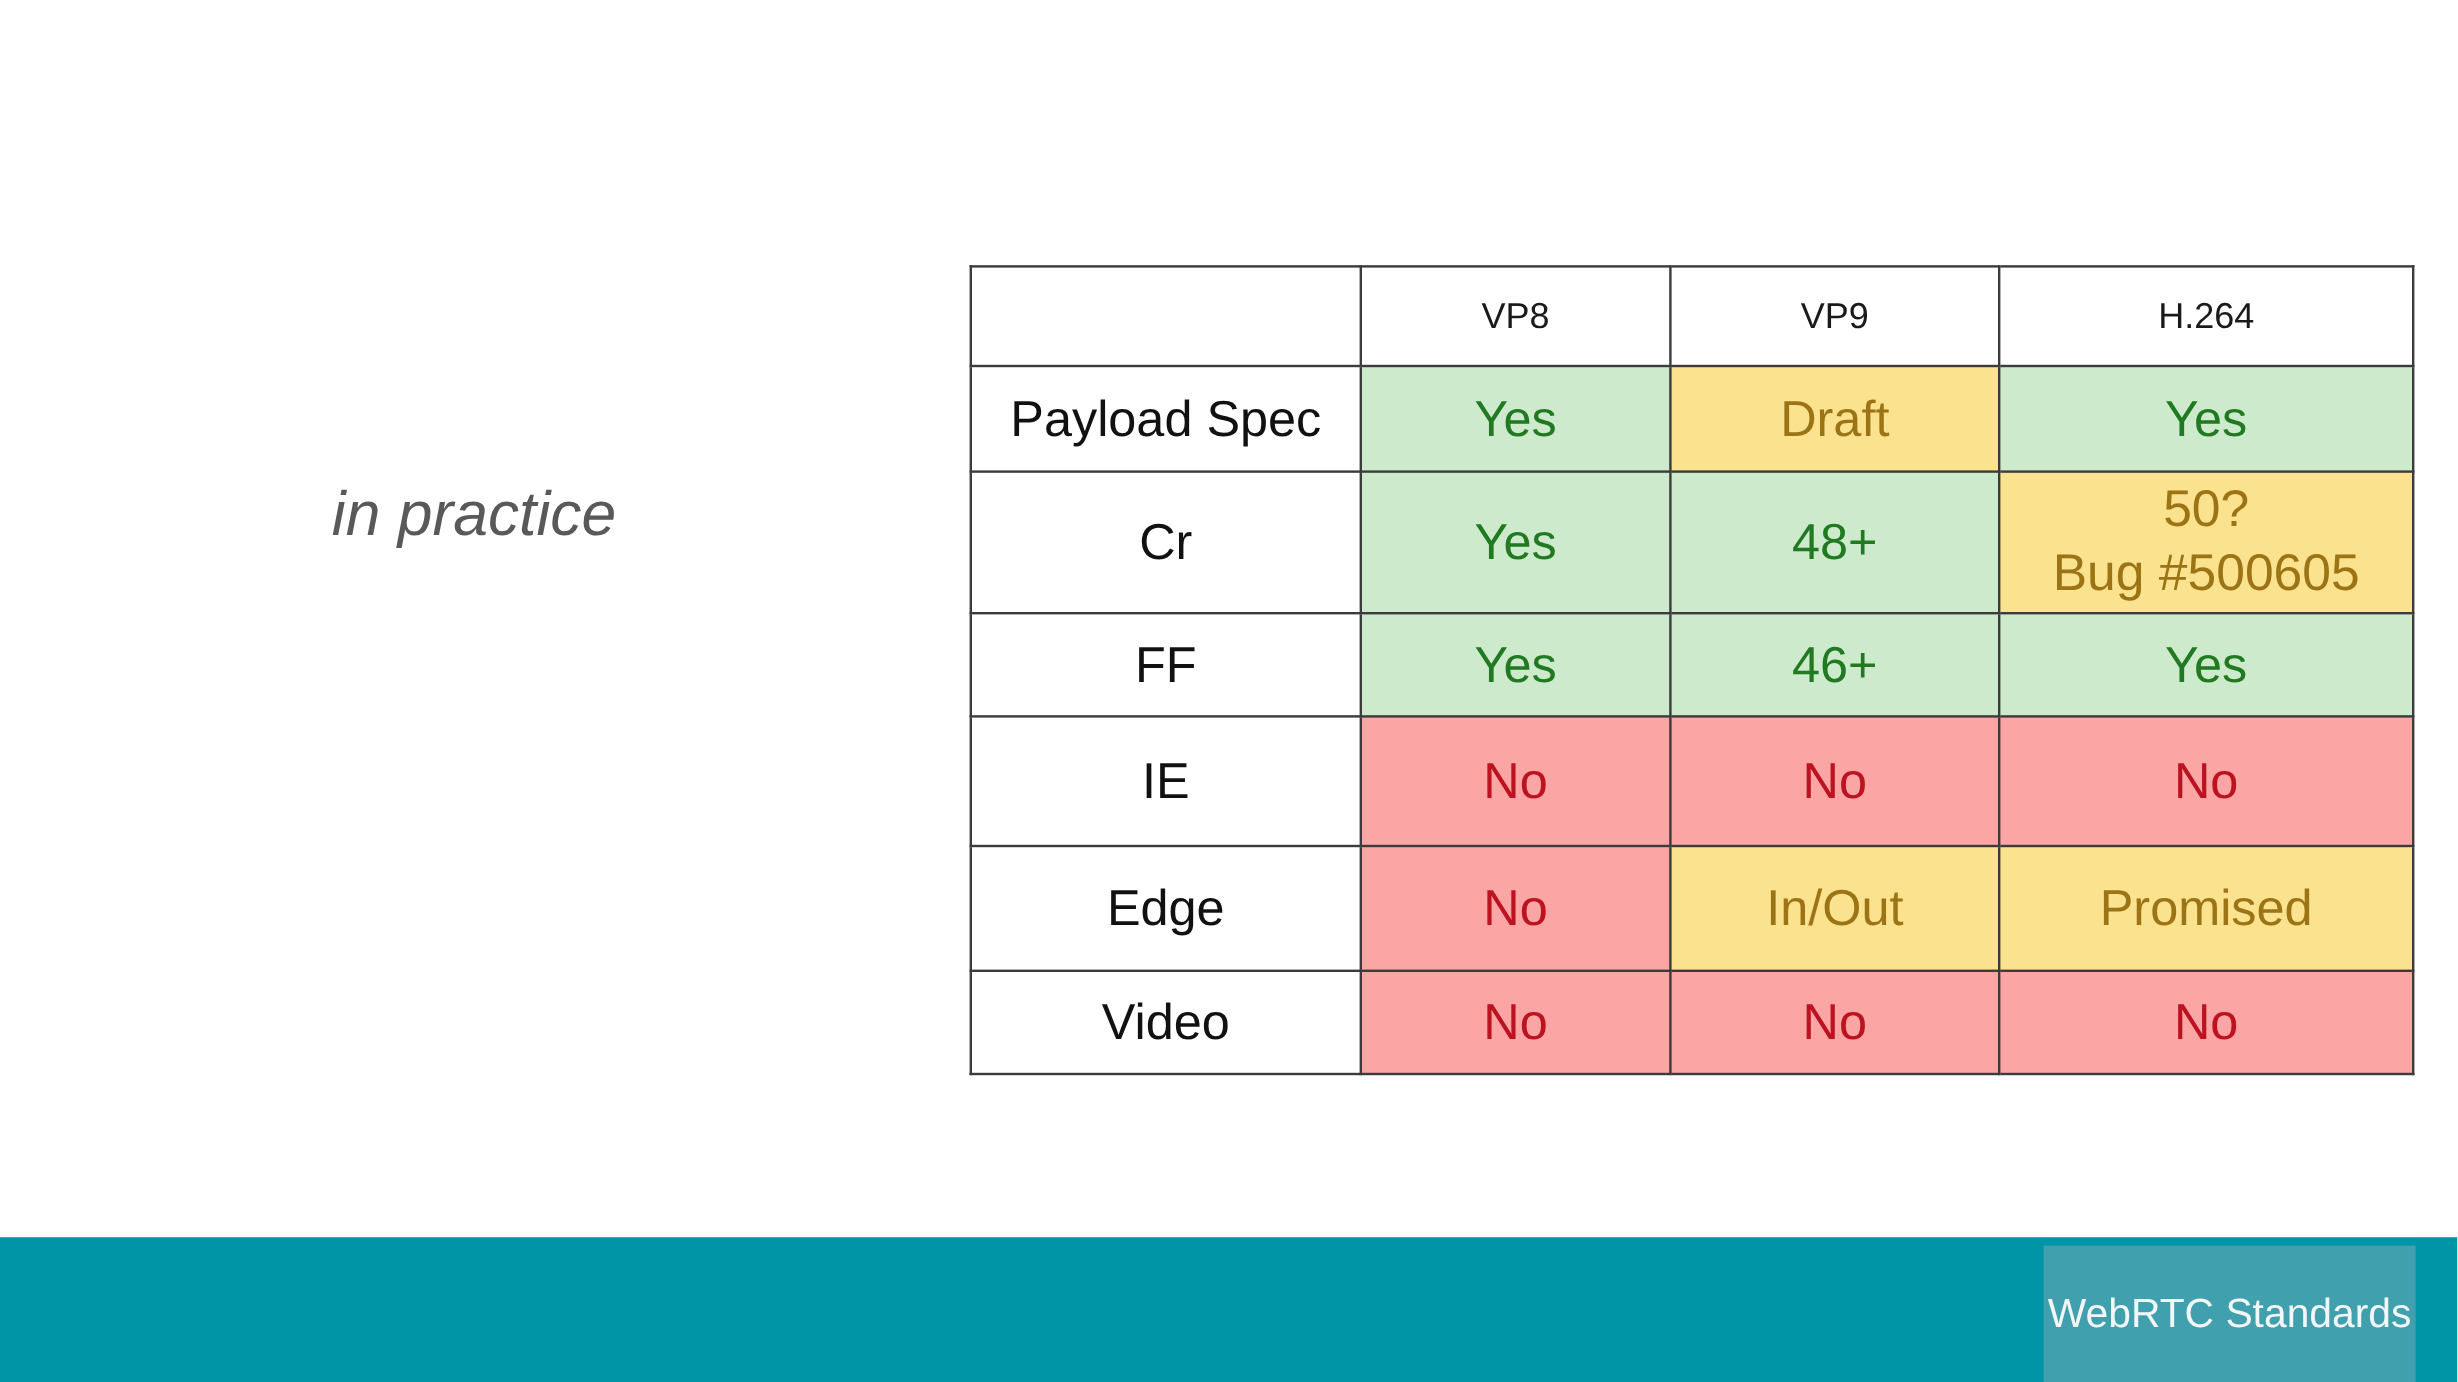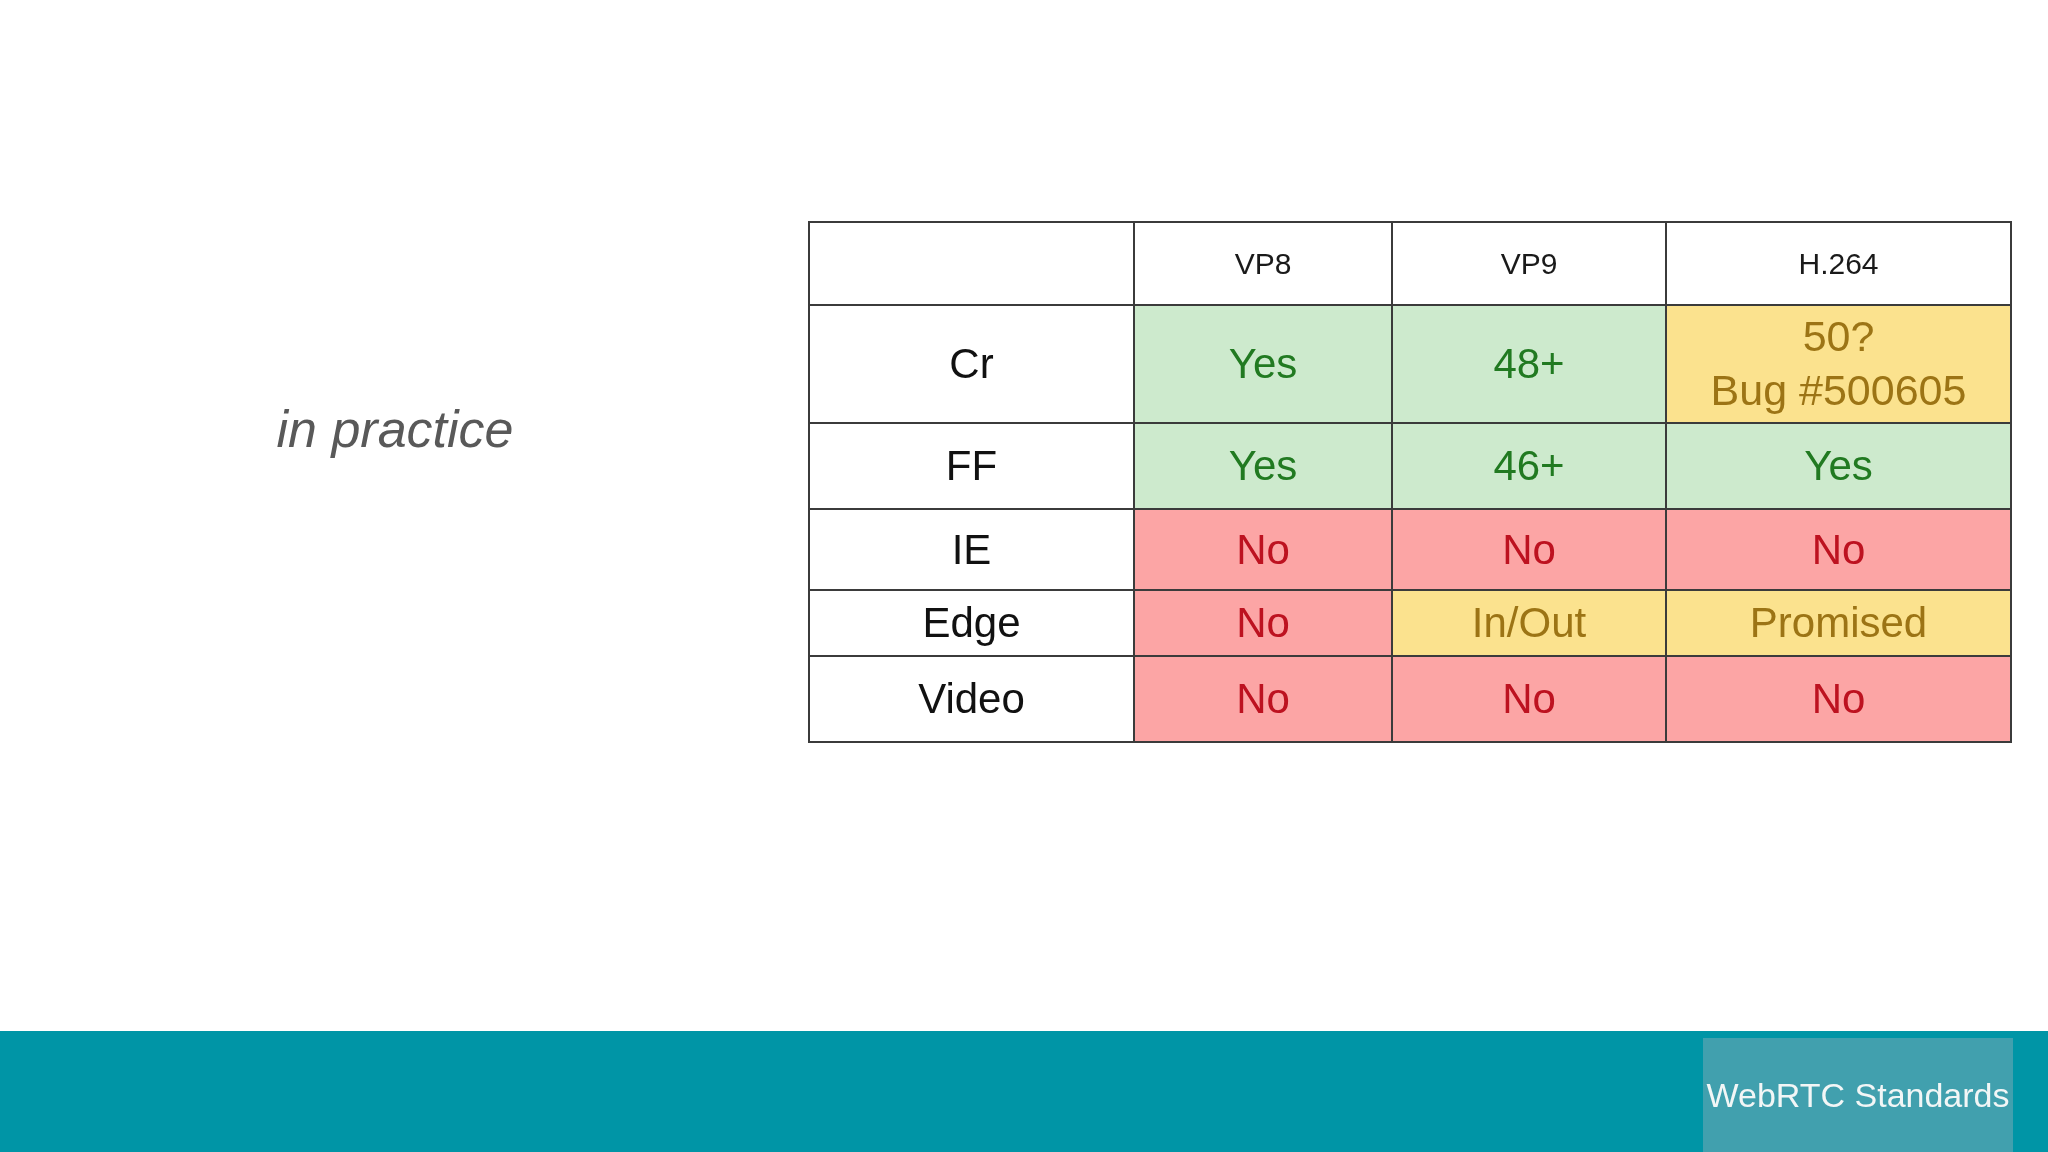--- a/index.html
+++ b/index.html
@@ -50,22 +50,22 @@
   }
   .codec-table col.c0 { width: 325px; }
   .codec-table col.c1 { width: 258px; }
   .codec-table col.c2 { width: 274px; }
   .codec-table col.c3 { width: 345px; }
 
   .codec-table tr.r-head   { height: 83px; }
   .codec-table tr.r-payload{ height: 88px; }
   .codec-table tr.r-cr     { height: 118px; }
   .codec-table tr.r-ff     { height: 86px; }
-  .codec-table tr.r-ie     { height: 81px; }
-  .codec-table tr.r-edge   { height: 66px; }
+  .codec-table tr.r-ie     { height: 108px; }
+  .codec-table tr.r-edge   { height: 104px; }
   .codec-table tr.r-safari { height: 86px; }
 
   .codec-table th {
     background: #ffffff;
     color: #1a1a1a;
     font-size: 30px;
   }
   .codec-table td.row-label {
     background: #ffffff;
     color: #111111;
@@ -132,20 +132,26 @@
         <col class="c2">
         <col class="c3">
     </colgroup>
     <tbody>
       <tr class="r-head">
         <th></th>
         <th>VP8</th>
         <th>VP9</th>
         <th>H.264</th>
       </tr>
+      <tr class="r-payload">
+        <td class="row-label">Payload Spec</td>
+        <td class="status-yes">Yes</td>
+        <td class="status-warn">Draft</td>
+        <td class="status-yes">Yes</td>
+      </tr>
       <tr class="r-cr">
         <td class="row-label">Cr</td>
         <td class="status-yes">Yes</td>
         <td class="status-yes">48+</td>
         <td class="status-warn small">50?
 Bug #500605</td>
       </tr>
       <tr class="r-ff">
         <td class="row-label">FF</td>
         <td class="status-yes">Yes</td>

